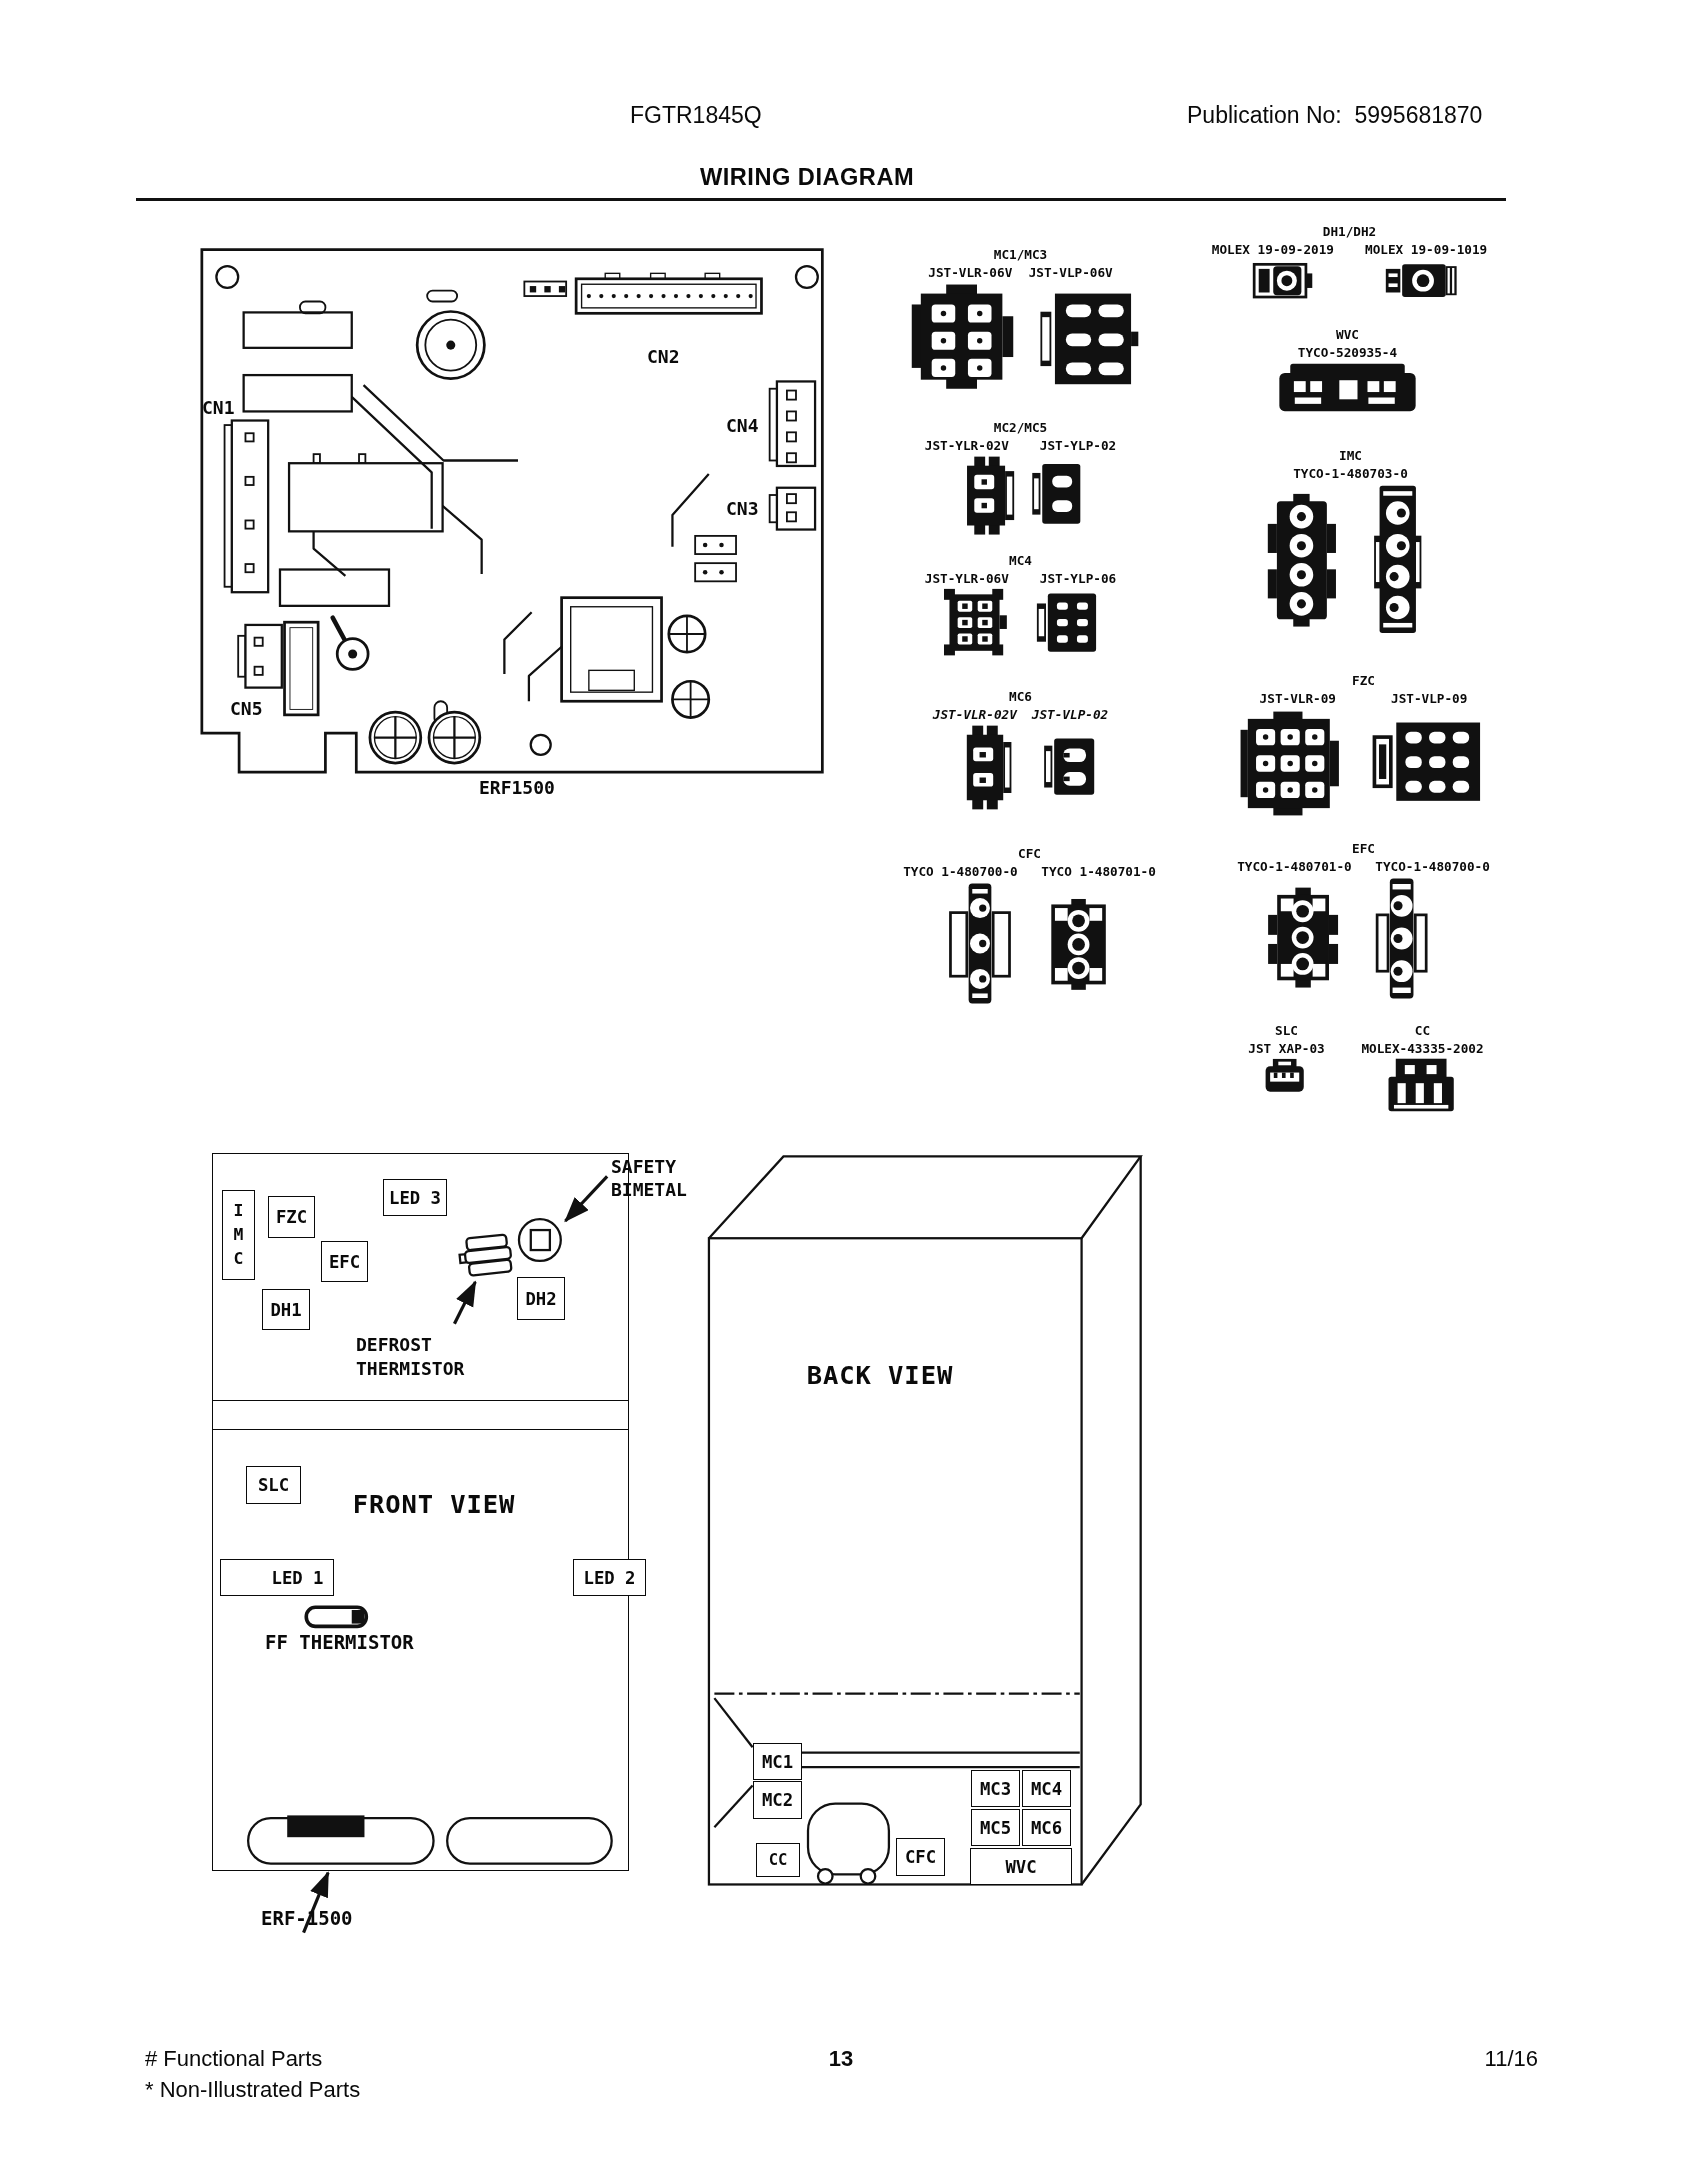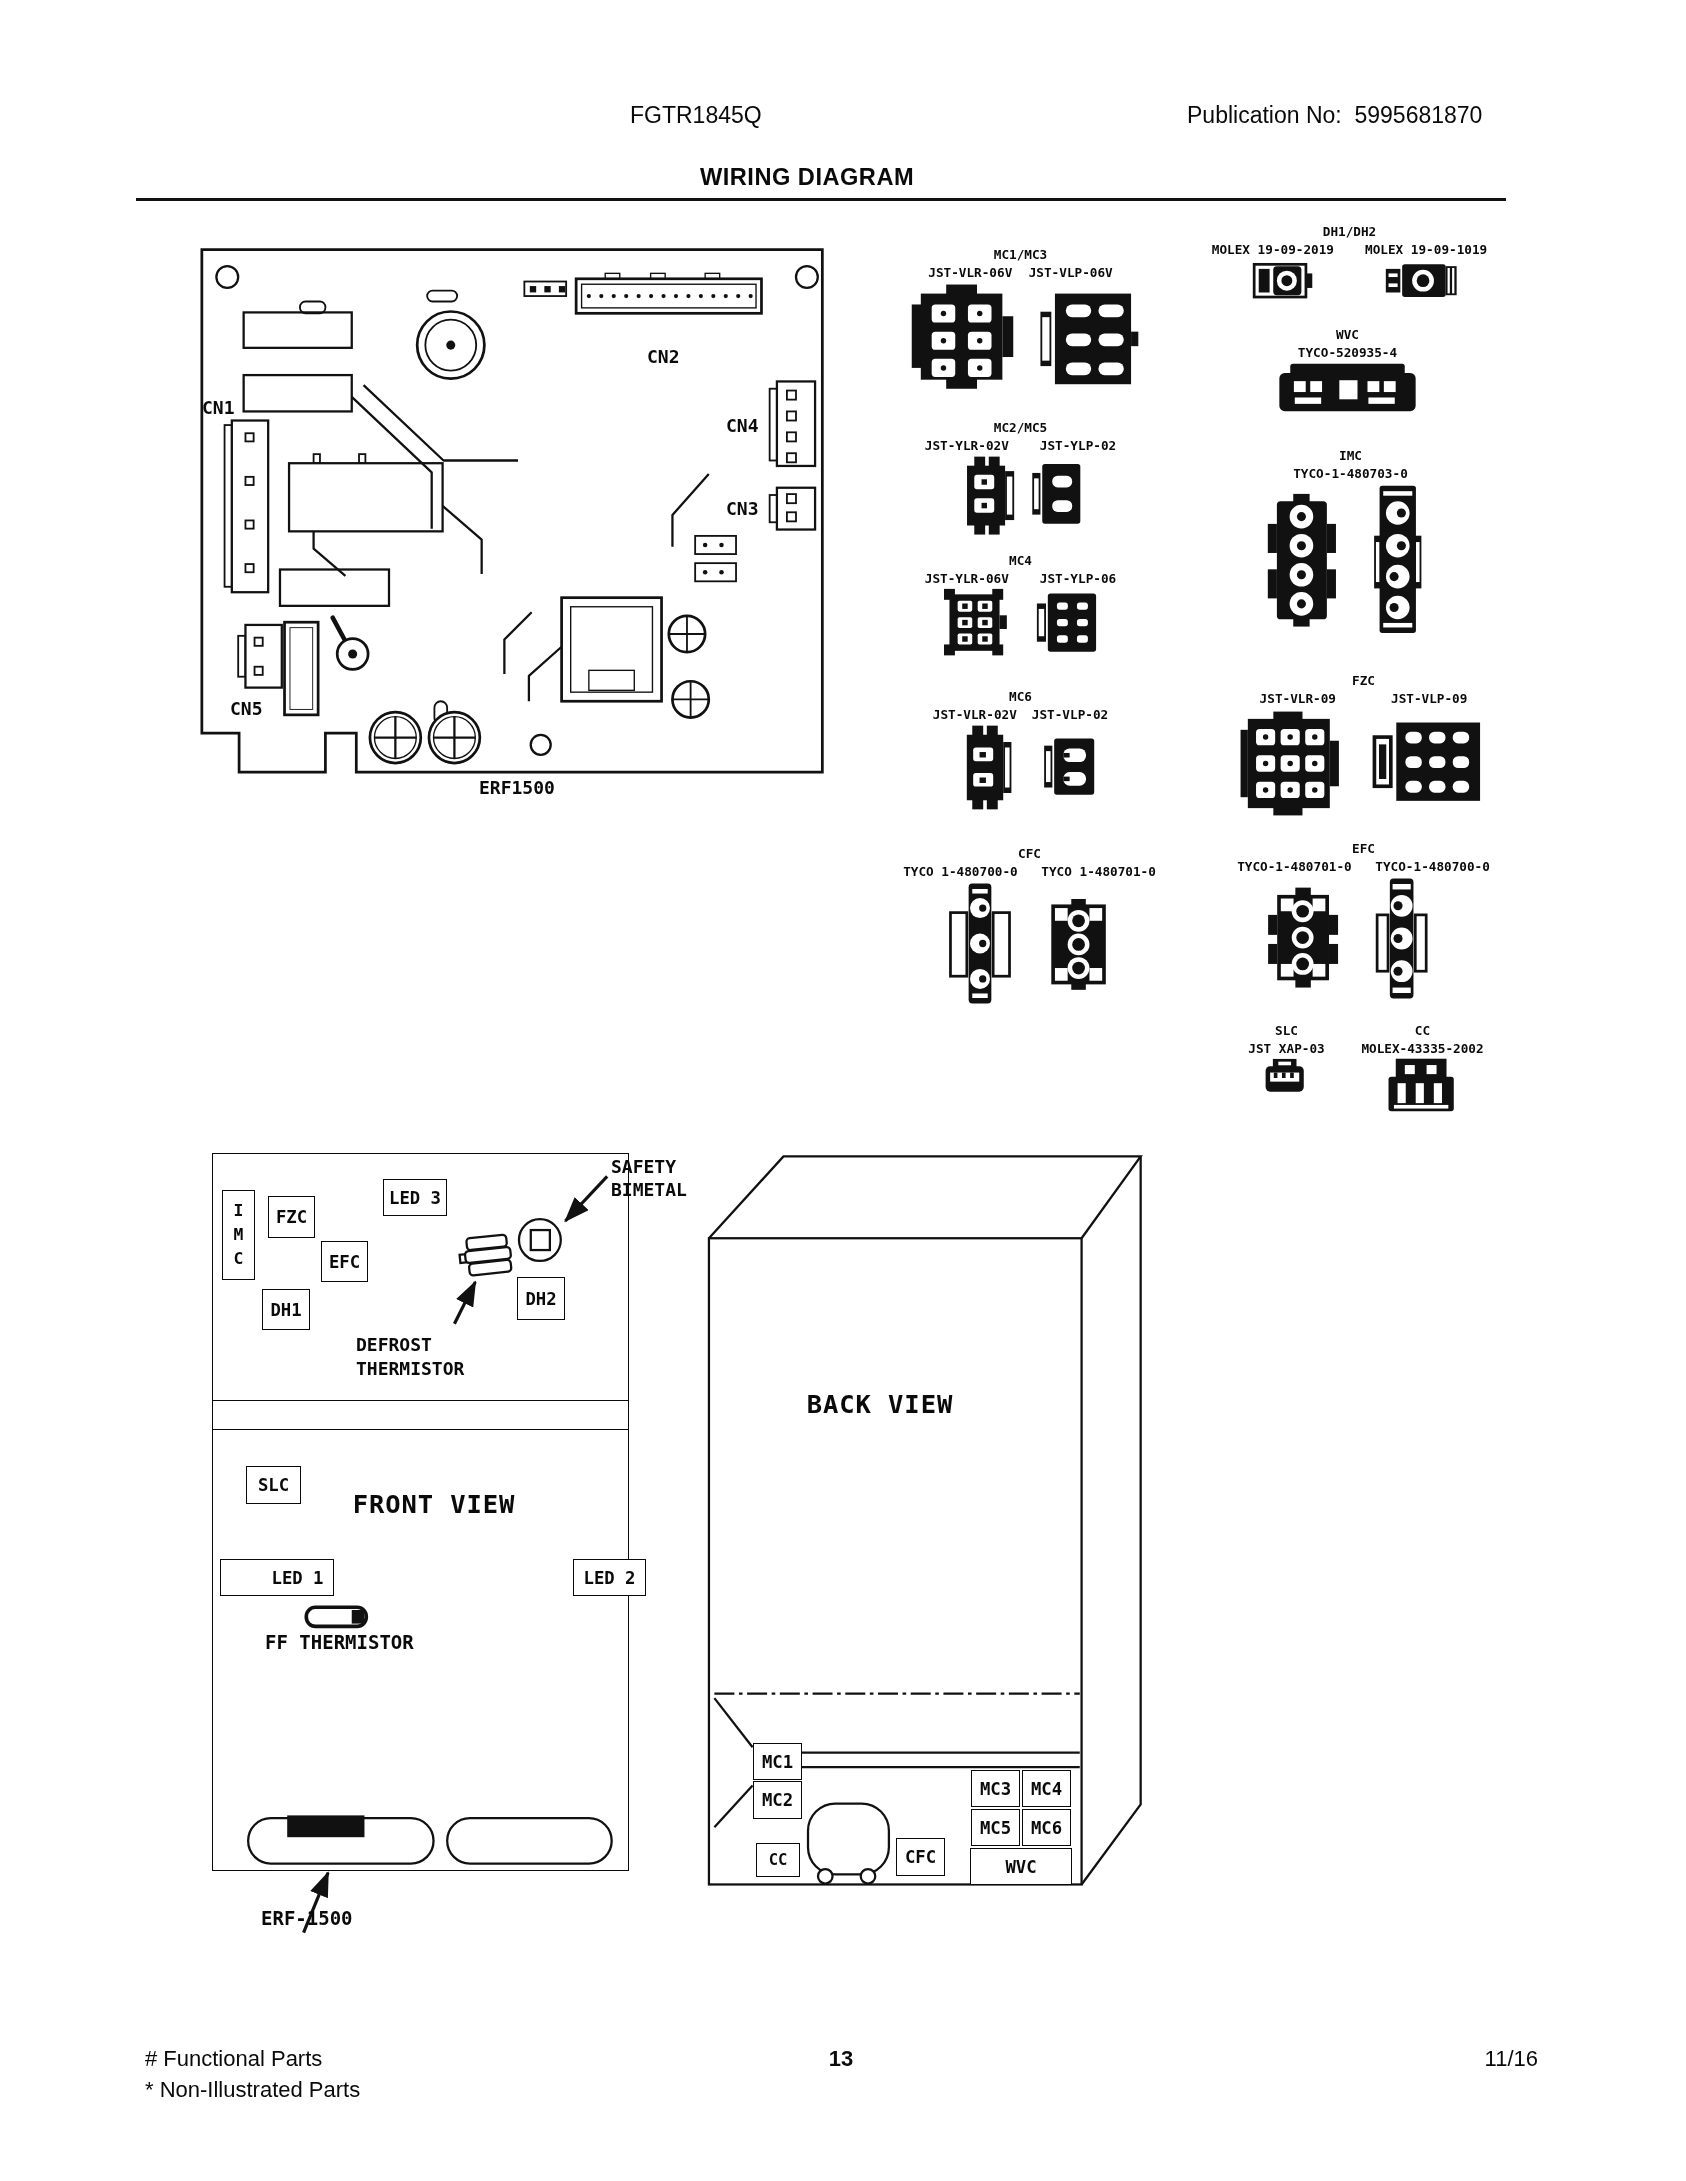--- a/index.html
+++ b/index.html
@@ -429,21 +429,21 @@
           <rect x="36" y="64" width="18" height="13" rx="6"></rect>
             <rect x="62" y="64" width="18" height="13" rx="6"></rect>
             <rect x="88" y="64" width="18" height="13" rx="6"></rect>
         </g>
       </g>
     </svg>
   </div>
 
   <div class="cgroup" style="left:893px;top:689px;width:255px;">
     <div class="cg-title">MC6</div>
-    <div class="cg-labels" style="gap:15px;">
+    <div class="cg-labels" style="gap:15px;font-style:italic;">
         <span>JST-VLR-02V</span>
         <span>JST-VLP-02</span>
       </div>
     <svg width="255" height="91" viewBox="0 0 280 100">
       <g transform="translate(75,4)" fill="#111">
         <rect x="12" y="0" width="12" height="13"></rect>
           <rect x="28" y="0" width="12" height="13"></rect>
         <rect x="12" y="79" width="12" height="13"></rect>
           <rect x="28" y="79" width="12" height="13"></rect>
         <rect x="6" y="10" width="40" height="72"></rect>
@@ -616,21 +616,21 @@
   <div class="lblbox" style="left:573px;top:1559px;width:71px;height:35px;">LED 2</div>
 
   <div class="abs mono z2" style="left:325px;top:1489px;width:218px;text-align:center;font-size:25.5px;letter-spacing:0.9px;">FRONT VIEW</div>
   <div class="abs mono pre z2" style="left:611px;top:1155px;font-size:18px;line-height:1.3;">SAFETY
 BIMETAL</div>
   <div class="abs mono pre z2" style="left:356px;top:1333px;width:145px;text-align:left;font-size:18px;line-height:1.35;">DEFROST
 THERMISTOR</div>
   <div class="abs mono z2" style="left:265px;top:1631px;font-size:19px;">FF THERMISTOR</div>
   <div class="abs mono z2" style="left:261px;top:1907px;font-size:19px;">ERF-1500</div>
 
-  <div class="abs mono z2" style="left:771px;top:1360px;width:218px;text-align:center;font-size:25.5px;letter-spacing:0.9px;margin-top:29px;">BACK VIEW</div>
+  <div class="abs mono z2" style="left:771px;top:1360px;width:218px;text-align:center;font-size:25.5px;letter-spacing:0.9px;">BACK VIEW</div>
   <div class="lblbox" style="left:753px;top:1743px;width:47px;height:35px;">MC1</div>
   <div class="lblbox" style="left:753px;top:1781px;width:47px;height:36px;">MC2</div>
   <div class="lblbox" style="left:971px;top:1770px;width:47px;height:35px;">MC3</div>
   <div class="lblbox" style="left:1022px;top:1770px;width:47px;height:35px;">MC4</div>
   <div class="lblbox" style="left:971px;top:1809px;width:47px;height:35px;">MC5</div>
   <div class="lblbox" style="left:1022px;top:1809px;width:47px;height:35px;">MC6</div>
   <div class="lblbox" style="left:756px;top:1843px;width:42px;height:32px;font-size:15.5px;">CC</div>
   <div class="lblbox" style="left:896px;top:1838px;width:47px;height:36px;">CFC</div>
   <div class="lblbox" style="left:970px;top:1848px;width:100px;height:35px;">WVC</div>
 

